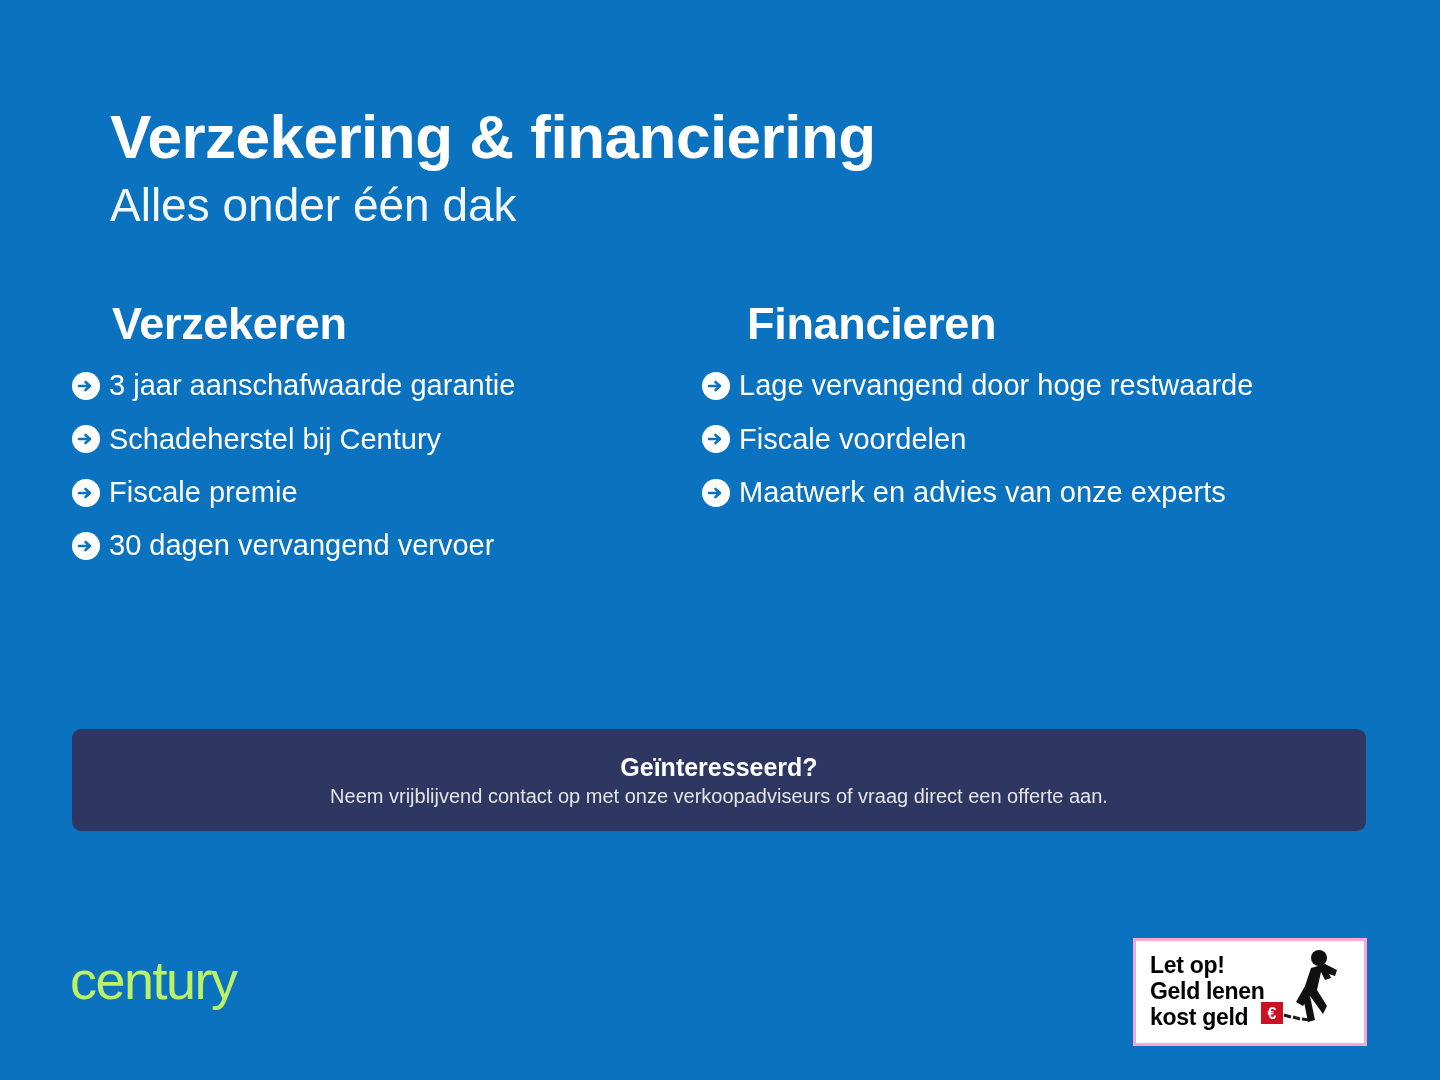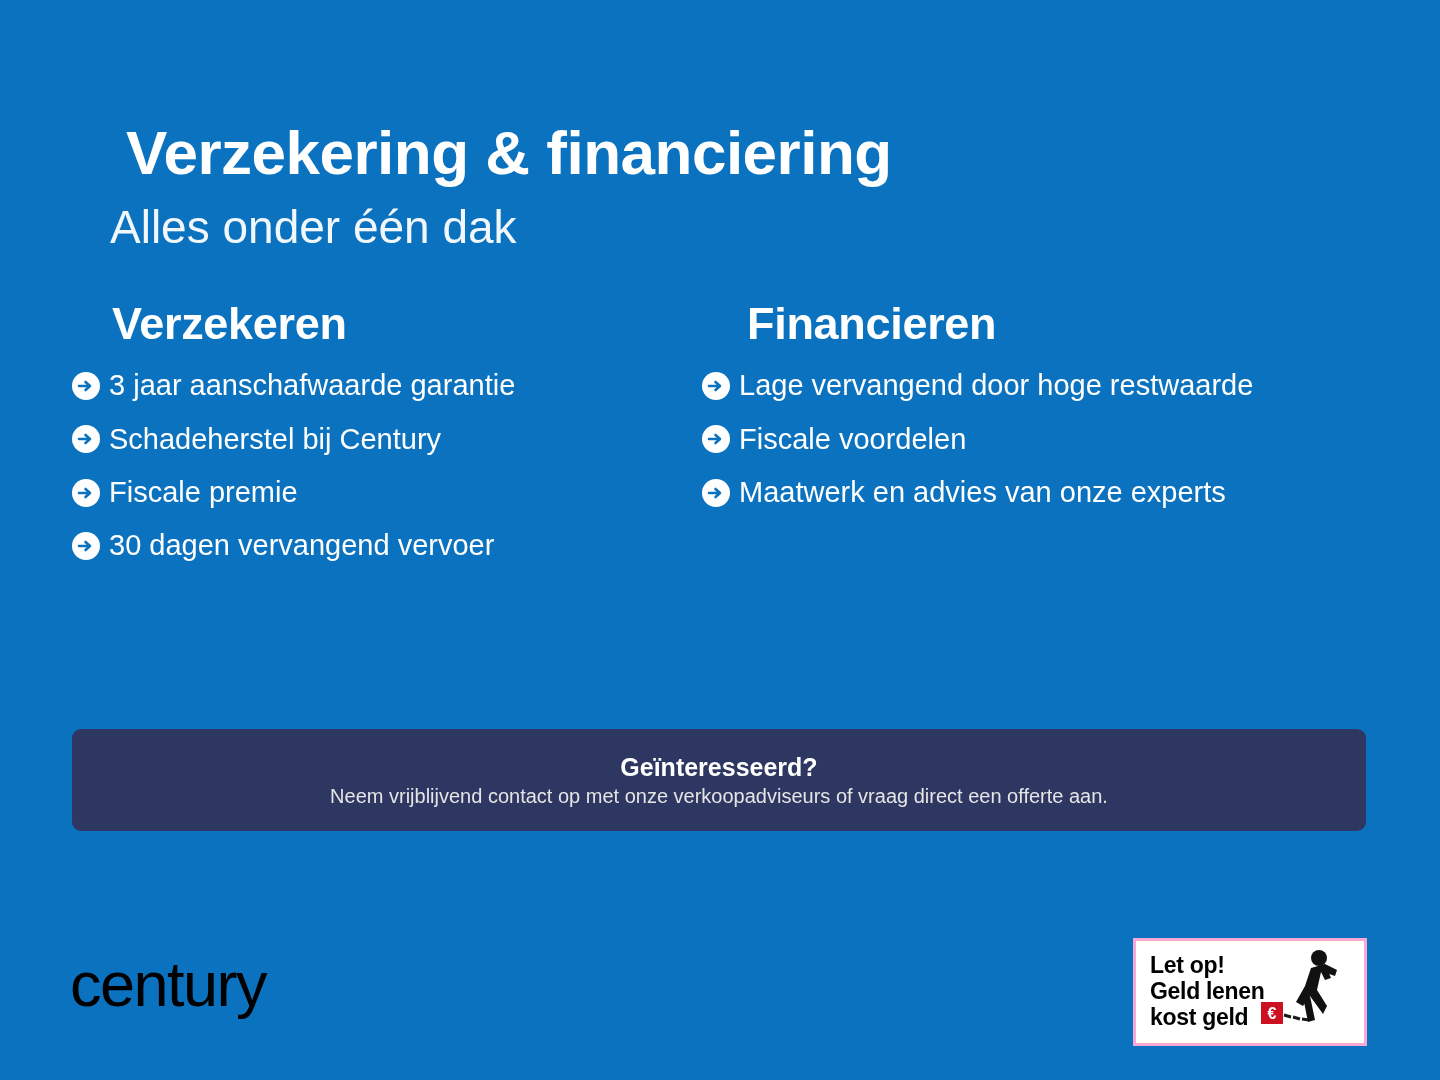--- a/index.html
+++ b/index.html
@@ -29,21 +29,21 @@
     position: absolute;
     left: 110px;
     top: 104px;
     width: 1200px;
   }
   .title {
     font-size: 62px;
     font-weight: 700;
     letter-spacing: -0.5px;
     line-height: 1.05;
-    margin: 16px;
+    margin: 0;
     color: #ffffff;
   }
   .subtitle {
     font-size: 46px;
     font-weight: 300;
     line-height: 1.15;
     margin: 10px 0 0 0;
     color: #f2f7fb;
   }
 
@@ -141,25 +141,25 @@
     line-height: 1.2;
     color: #e5e5e5;
     white-space: nowrap;
   }
 
   
   .logo {
     position: absolute;
     left: 70px;
     top: 953px;
-    font-size: 63px;
+    font-size: 54px;
     font-weight: 400;
     letter-spacing: -1.5px;
     line-height: 1;
-    color: #000000;
+    color: #bef264;
   }
 
   .warning-badge {
     position: absolute;
     left: 1133px;
     top: 938px;
     width: 234px;
     height: 108px;
     background: #ffffff;
     border: 3px solid #f9a8d4;

